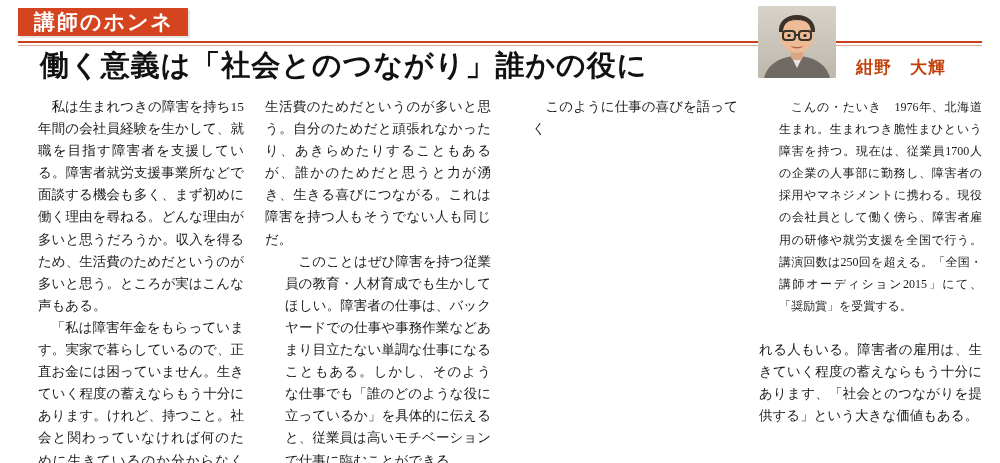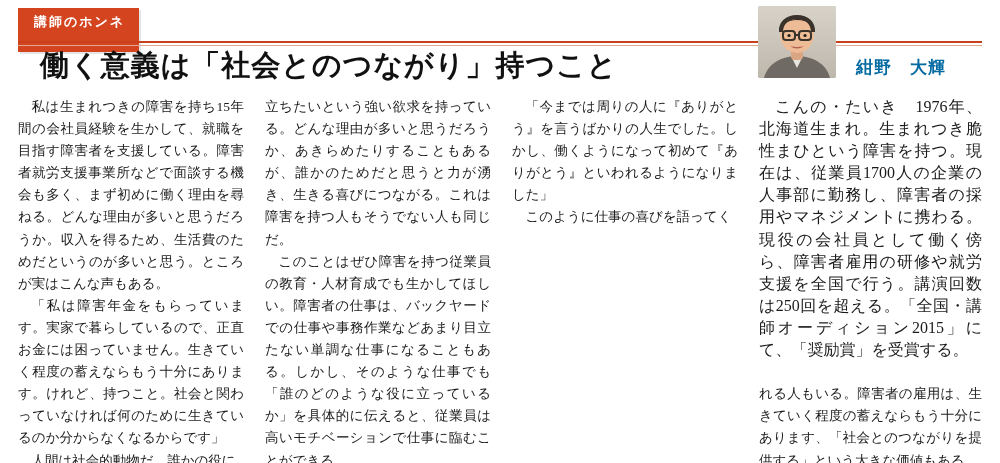--- a/index.html
+++ b/index.html
@@ -27,27 +27,27 @@
     position: absolute;
     left: 0;
     top: 8px;
     width: 1000px;
     height: 30px;
   }
   .kicker-badge {
     position: absolute;
     left: 18px;
     top: 0;
-    height: 44px;
+    height: 28px;
     padding: 0 14px 0 16px;
     background: #d4451f;
     color: #ffffff;
     font-family: "DejaVu Sans", "Liberation Sans", sans-serif;
     font-weight: bold;
-    font-size: 13px;
+    font-size: 21px;
     letter-spacing: 2px;
     line-height: 28px;
     white-space: nowrap;
     box-shadow: 2px 2px 0 rgba(0,0,0,0.10);
   }
   .kicker-rule {
     position: absolute;
     left: 18px;
     top: 33px;
     width: 964px;
@@ -87,21 +87,21 @@
   }
   .portrait svg { display: block; }
   .author-name {
     position: absolute;
     left: 856px;
     top: 56px;
     font-family: Liberation Serif, serif;
     font-weight: bold;
     font-size: 17px;
     letter-spacing: 1px;
-    color: #0369a1;
+    color: #c2410c;
     white-space: nowrap;
   }
 
   
   .columns {
     position: absolute;
     left: 18px;
     top: 96px;
     width: 964px;
     height: 360px;
@@ -115,49 +115,50 @@
     line-height: 22.1px;
     text-align: justify;
     text-justify: inter-character;
     color: #1b1b1b;
   }
   .col p {
     margin: 0;
   }
   .col p.indent {
     text-indent: 1em;
+    margin-left: 20px;
   }
   .col-1 { left: 0px; }
   .col-2 { left: 247px; }
   .col-3 { left: 494px; }
   .col-4 { left: 741px; width: 223px; }
 
   .profile-block {
-    font-size: 16px;
+    font-size: 12px;
     line-height: 22.1px;
     text-align: justify;
     text-justify: inter-character;
   }
   .profile-block p { margin: 0; }
   .col-4 .tail {
     margin-top: 22.1px;
   }
 </style>
 </head>
 <body>
 
 <div class="page">
 
   <div class="kicker-row">
     <div class="kicker-badge">講師のホンネ</div>
     <div class="kicker-rule"></div>
     <div class="kicker-rule thin"></div>
   </div>
 
-  <div class="headline">働く意義は「社会とのつながり」持つこと</div>
+  <div class="headline">働く意義は「社会とのつながり」誰かの役に</div>
 
   <div class="portrait">
     <svg width="78" height="72" viewBox="0 0 78 72" xmlns="http://www.w3.org/2000/svg">
       <defs>
         <linearGradient id="bg" x1="0" y1="0" x2="0" y2="1">
           <stop offset="0%" stop-color="#d8d3c9"></stop>
           <stop offset="100%" stop-color="#bdb7ac"></stop>
         </linearGradient>
       </defs>
       <rect x="0" y="0" width="78" height="72" fill="url(#bg)"></rect>
@@ -187,27 +188,26 @@
 
   <div class="columns">
 
     <div class="col col-1">
       <p class="indent">私は生まれつきの障害を持ち15年間の会社員経験を生かして、就職を目指す障害者を支援している。障害者就労支援事業所などで面談する機会も多く、まず初めに働く理由を尋ねる。どんな理由が多いと思うだろうか。収入を得るため、生活費のためだというのが多いと思う。ところが実はこんな声もある。</p>
       <p class="indent">「私は障害年金をもらっています。実家で暮らしているので、正直お金には困っていません。生きていく程度の蓄えならもう十分にあります。けれど、持つこと。社会と関わっていなければ何のために生きているのか分からなくなるからです」</p>
       <p class="indent">人間は社会的動物だ。誰かの役に</p>
     </div>
 
     <div class="col col-2">
-      <p>立ちたいという強い欲求を持っている。どんな理由が多いと思うだろうか、あきらめたりすることもあるが、誰かのためだと思うと力が湧き、生きる喜びにつながる。これは障害を持つ人もそうでない人も同じだ。</p>
+      <p>生活費のためだというのが多いと思う。自分のためだと頑張れなかったり、あきらめたりすることもあるが、誰かのためだと思うと力が湧き、生きる喜びにつながる。これは障害を持つ人もそうでない人も同じだ。</p>
       <p class="indent">このことはぜひ障害を持つ従業員の教育・人材育成でも生かしてほしい。障害者の仕事は、バックヤードでの仕事や事務作業などあまり目立たない単調な仕事になることもある。しかし、そのような仕事でも「誰のどのような役に立っているか」を具体的に伝えると、従業員は高いモチベーションで仕事に臨むことができる。</p>
 
     </div>
 
     <div class="col col-3">
-      <p class="indent">「今までは周りの人に『ありがとう』を言うばかりの人生でした。しかし、働くようになって初めて『ありがとう』といわれるようになりました」</p>
       <p class="indent">このように仕事の喜びを語ってく</p>
     </div>
 
     <div class="col col-4">
       <div class="profile-block">
         <p class="indent">こんの・たいき　1976年、北海道生まれ。生まれつき脆性まひという障害を持つ。現在は、従業員1700人の企業の人事部に勤務し、障害者の採用やマネジメントに携わる。現役の会社員として働く傍ら、障害者雇用の研修や就労支援を全国で行う。講演回数は250回を超える。「全国・講師オーディション2015」にて、「奨励賞」を受賞する。</p>
       </div>
       <div class="tail">
         <p>れる人もいる。障害者の雇用は、生きていく程度の蓄えならもう十分にあります、「社会とのつながりを提供する」という大きな価値もある。</p>
       </div>

